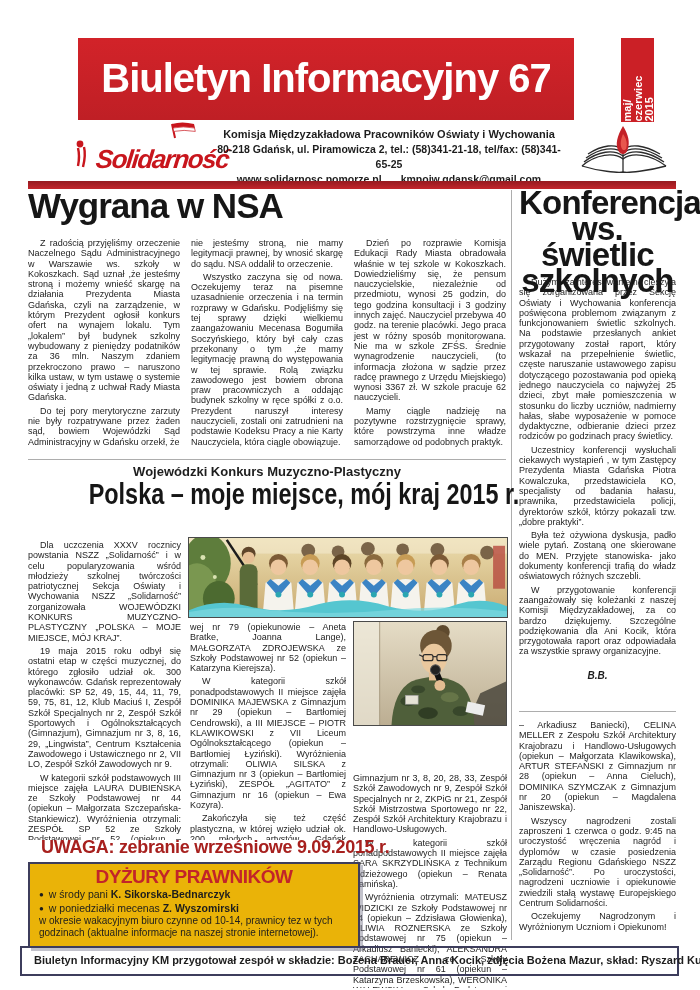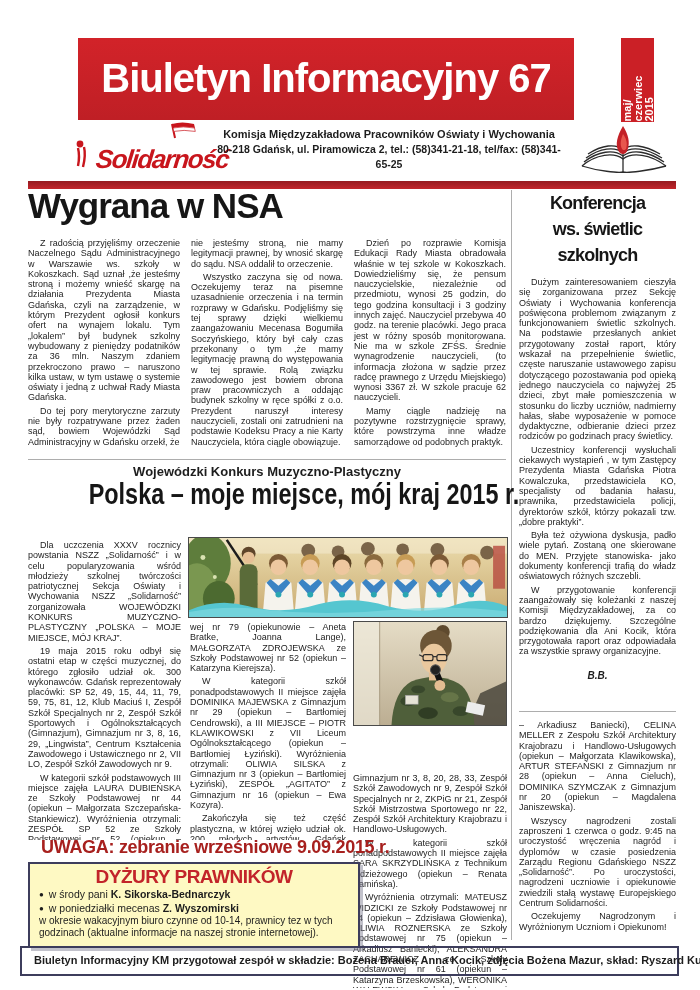--- a/index.html
+++ b/index.html
@@ -30,21 +30,21 @@
 
   
   .nsa-title{left:28px;top:186px;width:478px;
           font-size:35px;font-weight:bold;letter-spacing:-1px;color:#161616;}
   .kicker{left:28px;top:464px;width:478px;text-align:center;
           font-size:13px;font-weight:bold;}
   .polska-title{left:28px;top:477px;width:478px;text-align:right;white-space:nowrap;
           font-size:30px;font-weight:bold;color:#161616;}
   .polska-title span{display:inline-block;transform:scaleX(.78);transform-origin:center;}
   .konf-title{left:519px;top:190px;width:157px;text-align:center;
-          font-size:18px;line-height:26px;font-weight:bold;letter-spacing:-0.8px;color:#161616;}
+          font-size:33px;line-height:26px;font-weight:bold;letter-spacing:-0.8px;color:#161616;}
 
   
   .coltext{font-size:9px;line-height:10.3px;text-align:justify;hyphens:auto;}
   .coltext p{margin:0 0 3px 0;}
   .coltext p.ind{text-indent:12px;}
   .byline{text-align:center;font-weight:bold;font-style:italic;font-size:10px;margin-top:14px;}
   .nsa-cols{left:28px;top:238px;width:478px;height:221px;display:flex;gap:11px;overflow:hidden;}
   .nsa-cols .ncol{flex:1;}
   .p-col1{left:28px;top:540px;width:153px;height:300px;overflow:hidden;}
   .p-col2{left:190px;top:622px;width:156px;height:218px;overflow:hidden;}
@@ -59,21 +59,21 @@
 
   
   .photo{border:1px solid #4a4a4a;background:#cbb689;}
   .choir{left:188px;top:537px;width:320px;height:81px;}
   .mic{left:353px;top:621px;width:154px;height:105px;}
   .photo svg{display:block;width:100%;height:100%;}
 
   
   .uwaga{left:41px;top:837px;width:332px;white-space:nowrap;
          font-size:18px;font-weight:800;letter-spacing:-0.3px;color:#a7201e;}
-  .legal{left:28px;top:862px;width:332px;height:86px;background:#fef9c3;
+  .legal{left:28px;top:862px;width:332px;height:86px;background:#eab308;
          border:2px solid #3d3d5c;box-shadow:3px 3px 0 rgba(120,120,140,.45);
          padding:2px 9px;}
   .legal-title{text-align:center;font-weight:800;font-size:19px;letter-spacing:-0.5px;color:#c2242a;}
   .legal-line{font-size:10.5px;line-height:13.5px;}
   .legal-line b{font-weight:800;}
   .bullet{display:inline-block;font-size:8px;vertical-align:1px;margin-right:5px;}
   .legal-note{font-size:10px;line-height:12px;}
   .footer{left:20px;top:946px;width:659px;height:30px;border:2px solid #3d3d5c;
          font-size:11px;font-weight:600;line-height:25px;padding-left:12px;white-space:nowrap;}
 </style>
@@ -108,20 +108,24 @@
         <path d="M100,2 q10,-3 22,0 l1,4 q-12,-2.5 -22,0 Z" fill="#c8161d"></path>
         <path d="M101,6 q10,-2.2 21.5,0 l0.8,3.4 q-11.5,-2 -21.6,0 Z" fill="#ffffff" stroke="#c8161d" stroke-width="0.7"></path>
       </g>
     </svg>
     <span class="logo-text abs" style="left:10px;top:8px">Solidarność</span>
   </div>
 
   <div class="abs org-info">
     <div class="org1">Komisja Międzyzakładowa Pracowników Oświaty i Wychowania</div>
     <div class="org2">80-218 Gdańsk, ul. Piramowicza 2, tel.: (58)341-21-18, tel/fax: (58)341-65-25</div>
+    <div class="org3">
+      <span>www.solidarnosc.pomorze.pl</span>
+      <span>kmpoiw.gdansk@gmail.com</span>
+    </div>
   </div>
 
   <svg class="abs book-icon" viewBox="0 0 96 56">
     <g stroke="#2b2b2b" stroke-width="1.3" fill="none">
       <path d="M6,44 C20,32 38,30 47,37 C56,30 74,32 90,44"></path>
       <path d="M8,40 C22,29 38,27 47,34 C56,27 72,29 88,40"></path>
       <path d="M10,36 C24,26 39,24 47,31 C55,24 70,26 86,36"></path>
       <path d="M12,32 C26,23 40,21 47,28 C54,21 68,23 84,32"></path>
       <path d="M6,44 C22,49 42,51 47,50 C52,51 72,49 90,44"></path>
       <line x1="47" y1="30" x2="47" y2="50"></line>

